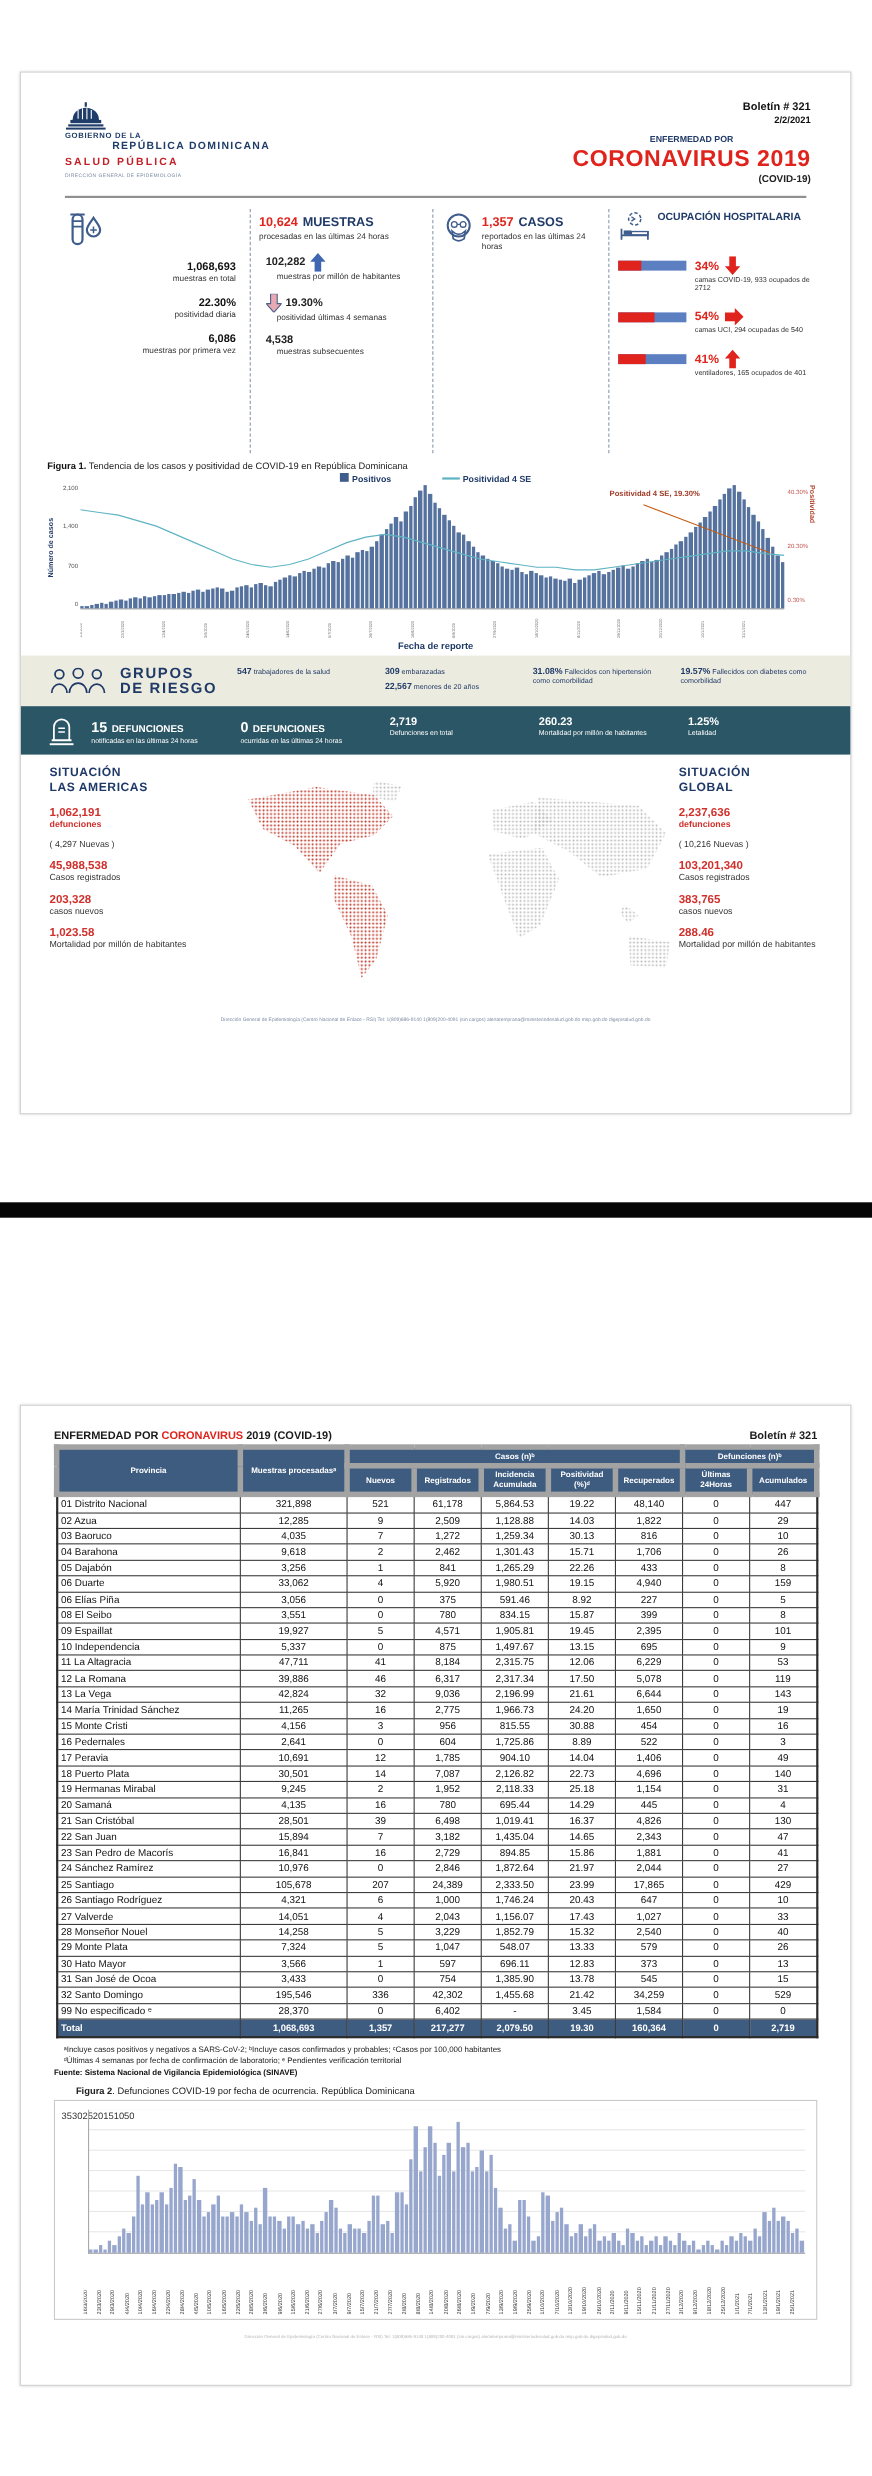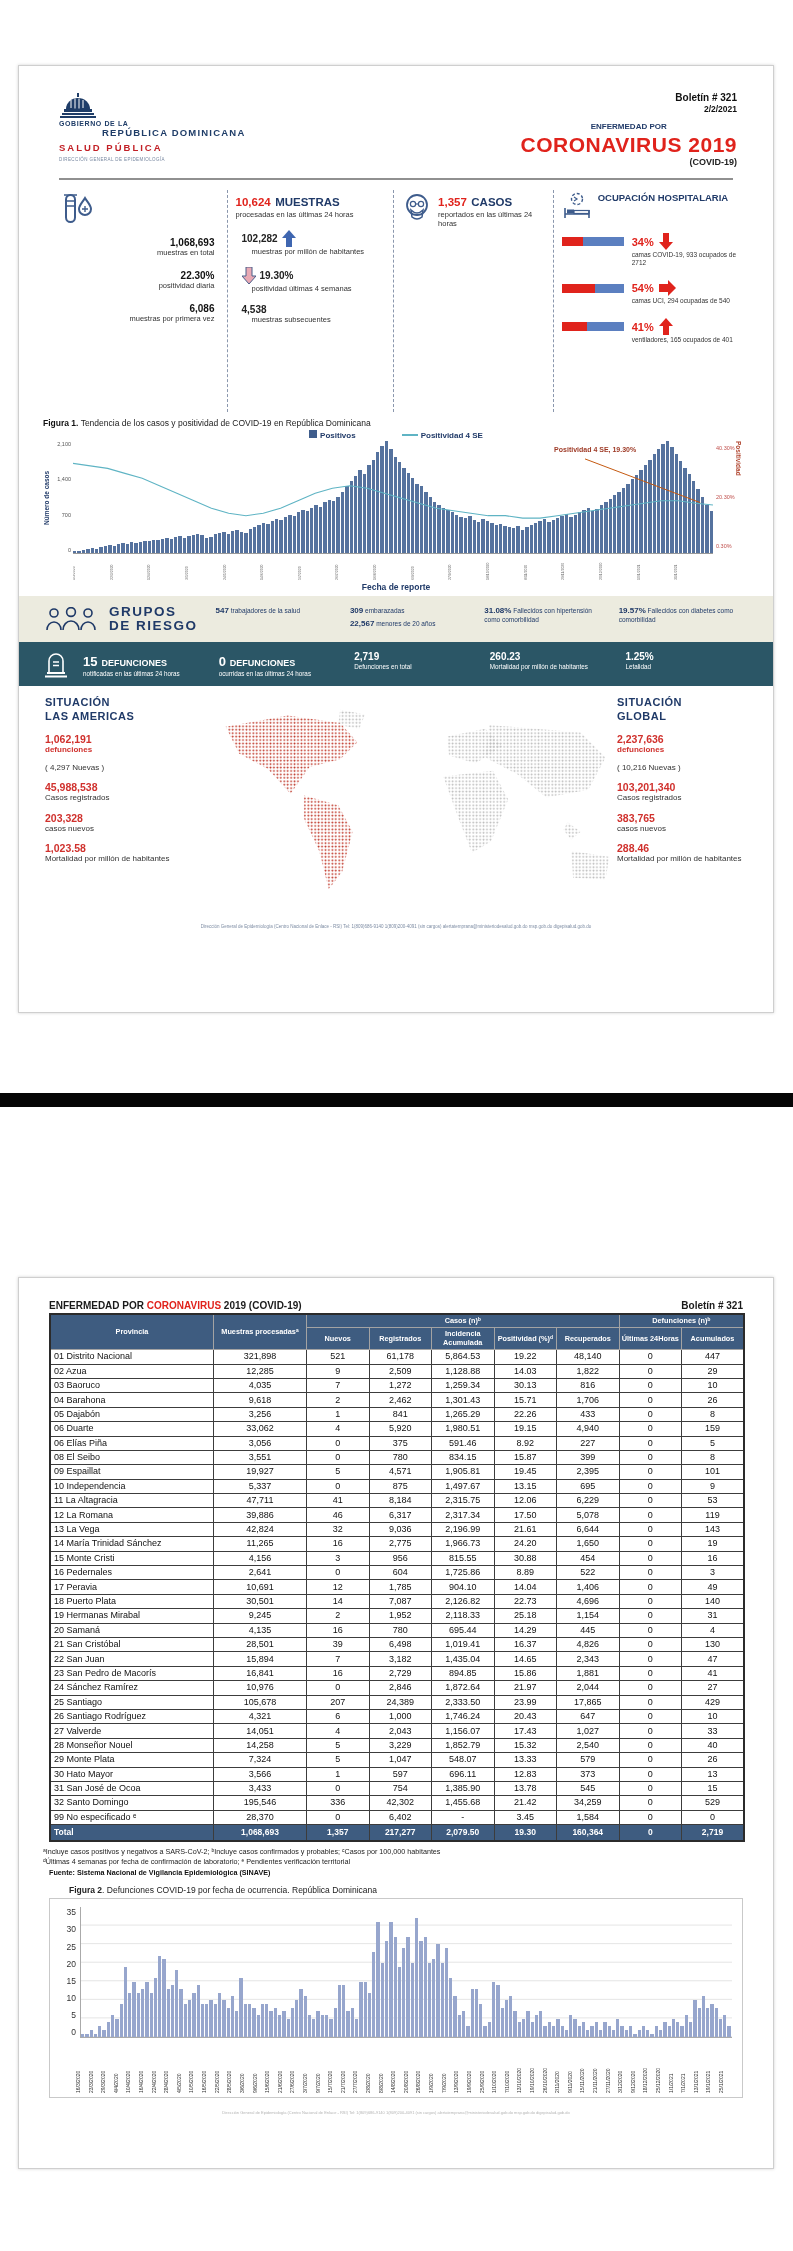--- a/index.html
+++ b/index.html
@@ -98,31 +98,31 @@
   .m-l{font-size:8px;color:#333;line-height:1.2;}
   .m-l.redl{color:#d0312d;font-weight:bold;}
   .m-map{flex:1;display:flex;align-items:flex-start;justify-content:center;padding-top:6px;}
   .p1-foot{font-size:4.5px;color:#7d8ca3;text-align:center;margin-top:10px;}
 
   
   .p2-head{display:flex;justify-content:space-between;padding:22px 30px 0 30px;font-size:10px;font-weight:bold;color:#1a1a1a;}
   .corona2{color:#e0231c;}
   .t-caption{padding:14px 30px 2px 30px;font-size:7.5px;color:#222;}
   table.t1{width:696px;margin:2px 30px 0;border-collapse:collapse;border:2px solid #2b2b2b;table-layout:fixed;}
-  .t1 th{background:#3e5c80;color:#fff;font-weight:bold;font-size:7.3px;border:1px solid #a3a3a3;padding:2px 1px;line-height:1.15;}
+  .t1 th{background:#3e5c80;color:#fff;font-weight:bold;font-size:7.3px;border:5px solid #a3a3a3;padding:2px 1px;line-height:1.15;}
   .t1 td{border:1px solid #3c3c3c;font-size:9px;padding:0 3px;text-align:center;height:13.4px;line-height:1;color:#111;}
   .t1 td.prov{text-align:left;}
   .t1 tr.total td{background:#3e5c80;color:#fff;font-weight:bold;font-size:8.5px;height:15px;}
-  .fn{margin:5px 24px 0;font-size:7.2px;color:#222;line-height:1.4;}
+  .fn{margin:5px 39px 0;font-size:7.2px;color:#222;line-height:1.4;}
   .fuente{margin:1px 30px 0;font-size:7.2px;font-weight:bold;color:#111;}
   .f2{margin:8px 30px 0;}
   .f2-title{font-size:8.5px;margin-left:20px;color:#222;}
   .f2-box{border:1px solid #c9c9c9;padding:8px 10px 4px 6px;margin-top:3px;}
   .f2-body{display:flex;}
-  .f2-y{width:20px;display:flex;flex-direction:column;justify-content:space-between;text-align:right;font-size:8.5px;color:#333;height:130px;padding-right:4px;flex:none;}
+  .f2-y{width:20px;display:flex;flex-direction:row;justify-content:space-between;text-align:right;font-size:8.5px;color:#333;height:130px;padding-right:4px;flex:none;}
   .f2-plot{flex:1;height:130px;border-left:1px solid #aaa;border-bottom:1px solid #aaa;display:flex;align-items:flex-end;
            background-image:linear-gradient(to top,#e4e4e4 1px,transparent 1px);background-size:100% 18.57px;}
   .f2bar{flex:1;background:#97a6cd;margin-right:1px;}
   .f2-x{display:flex;margin-left:20px;height:54px;overflow:hidden;margin-top:1px;}
   .f2-xlab{flex:1;writing-mode:vertical-rl;transform:rotate(180deg);font-size:5px;color:#333;white-space:nowrap;line-height:1;}
   .p2-foot{font-size:4px;color:#b5b5b5;text-align:center;margin-top:12px;}
   svg{display:block;}
 </style>
 </head>
 <body>

